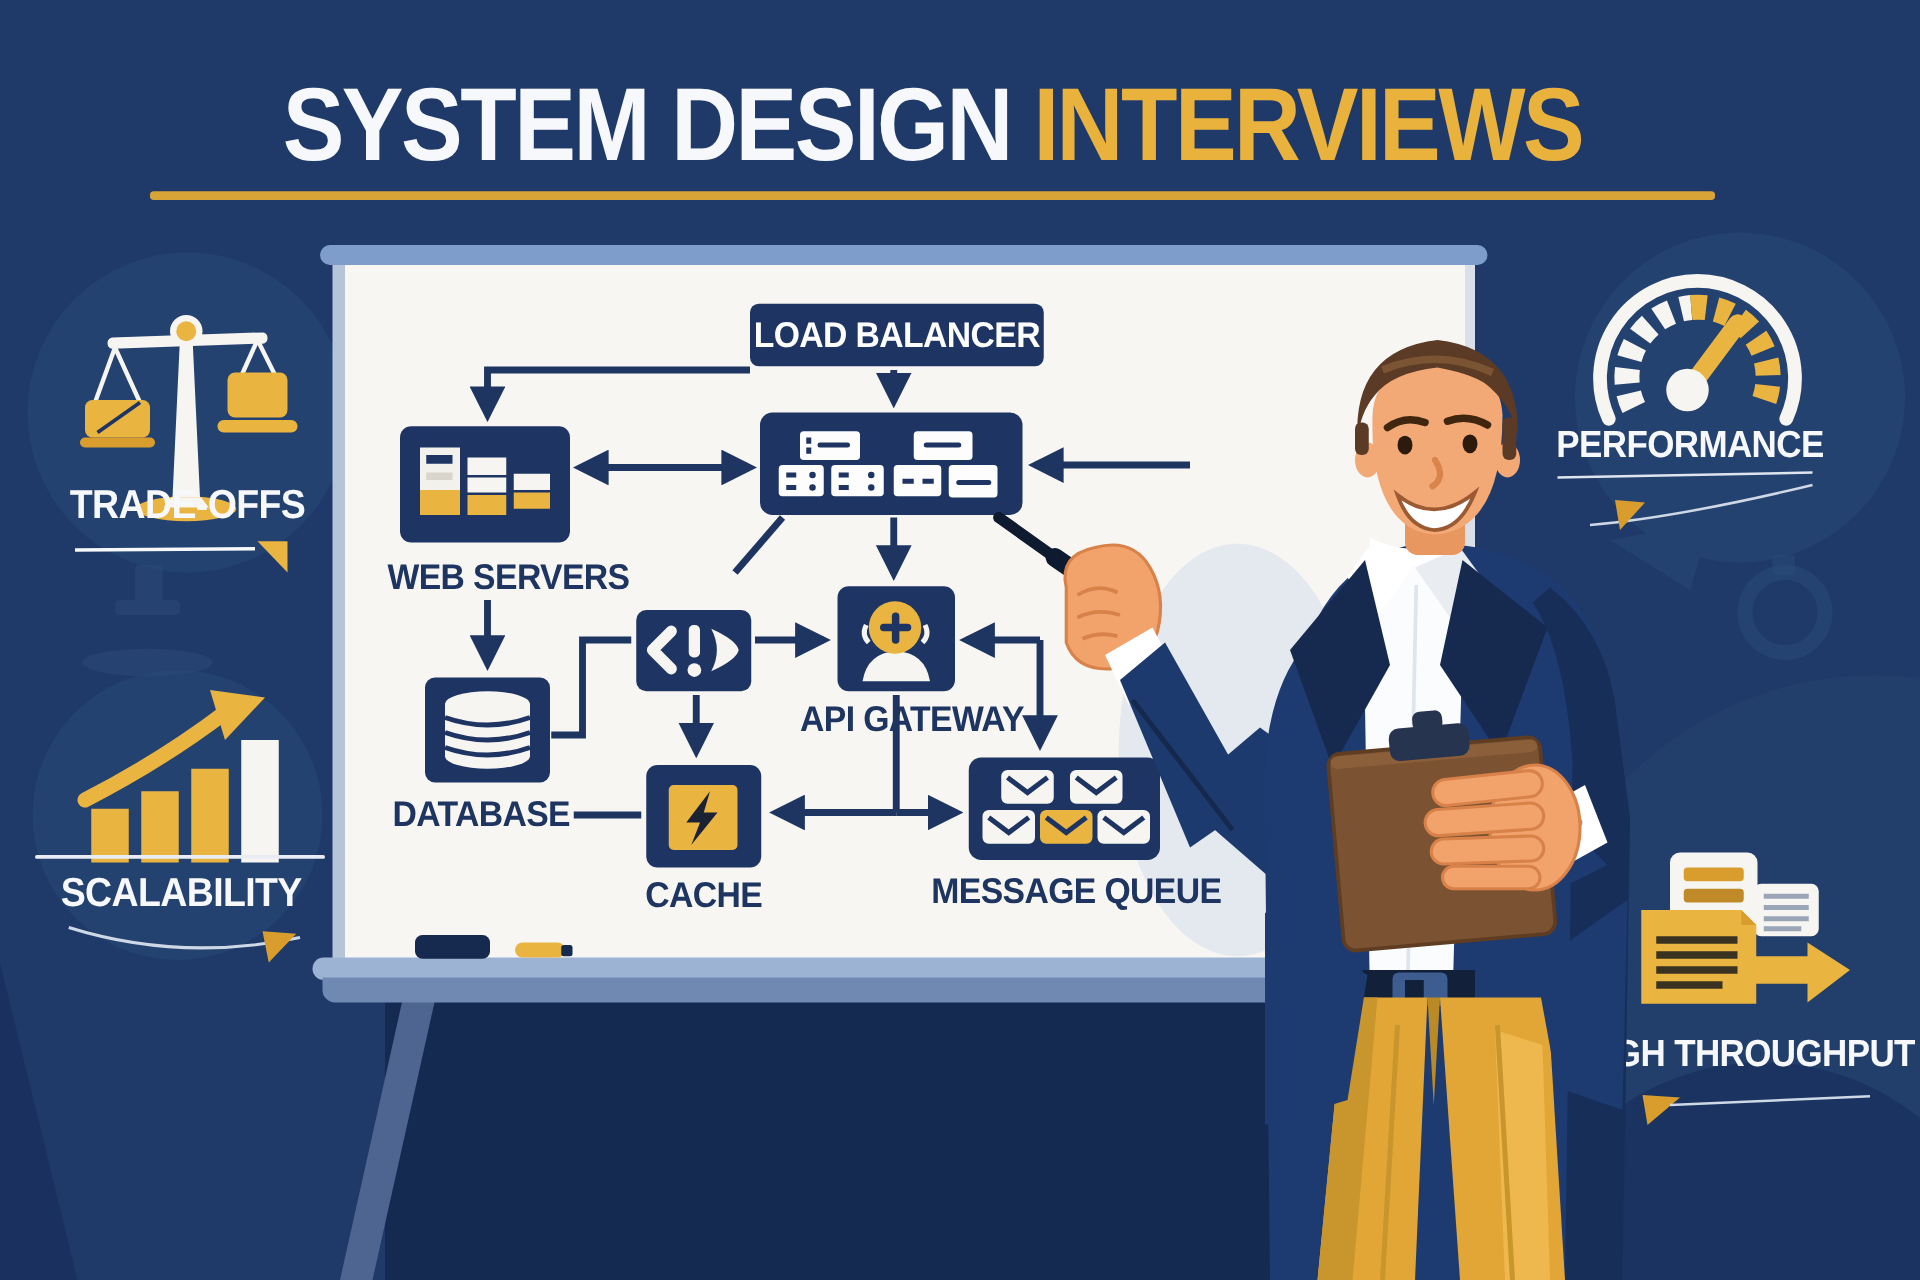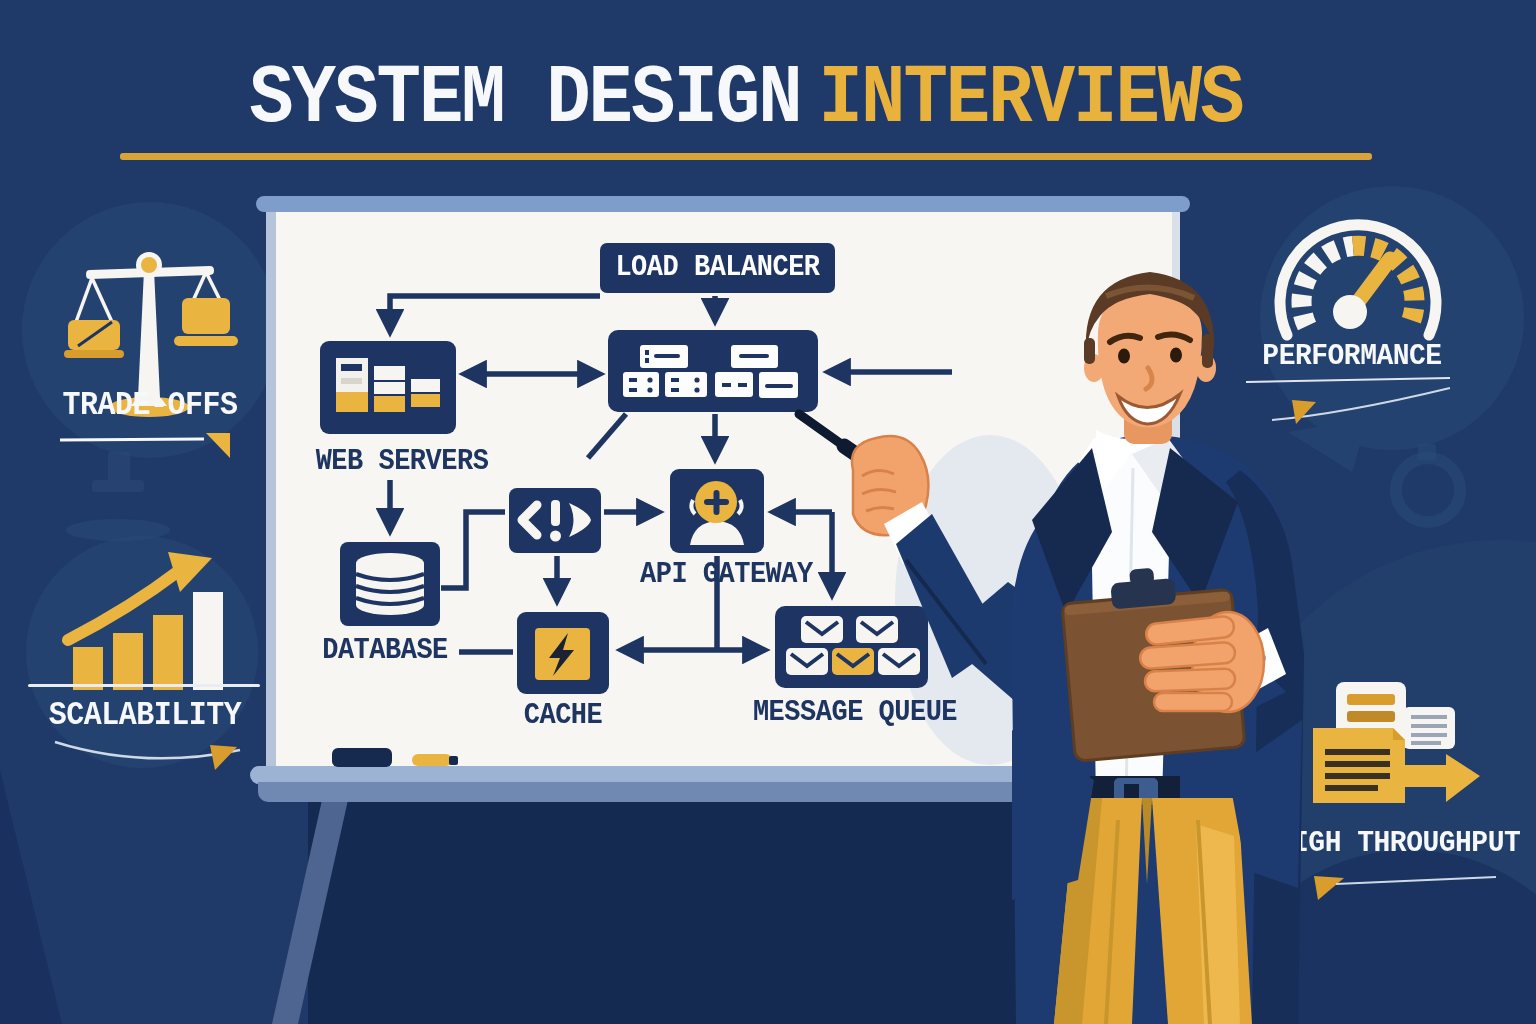--- a/index.html
+++ b/index.html
@@ -1,17 +1,17 @@
 <!DOCTYPE html>
 <html><head>
 <meta charset="utf-8">
 <style>
   html,body{margin:0;padding:0;background:#10203f;}
   .stage{position:relative;width:1536px;height:1024px;overflow:hidden;
-         background:#1f3a69;font-family:Liberation Mono, monospace;}
+         background:#1f3a69;font-family:Liberation Sans, sans-serif;}
   .abs{position:absolute;}
   svg{display:block;overflow:visible;}
 
   
   .title{left:60px;top:52px;width:1372px;text-align:center;white-space:nowrap;
          font-weight:800;font-size:74px;letter-spacing:-2px;
          transform:scaleY(1.12);transform-origin:top center;color:#f6f8fb;}
   .title .gold{color:#e9b23c;margin-left:18px;}
   .title-rule{left:120px;top:153px;width:1252px;height:7px;background:#d9a437;border-radius:3px;}
 

